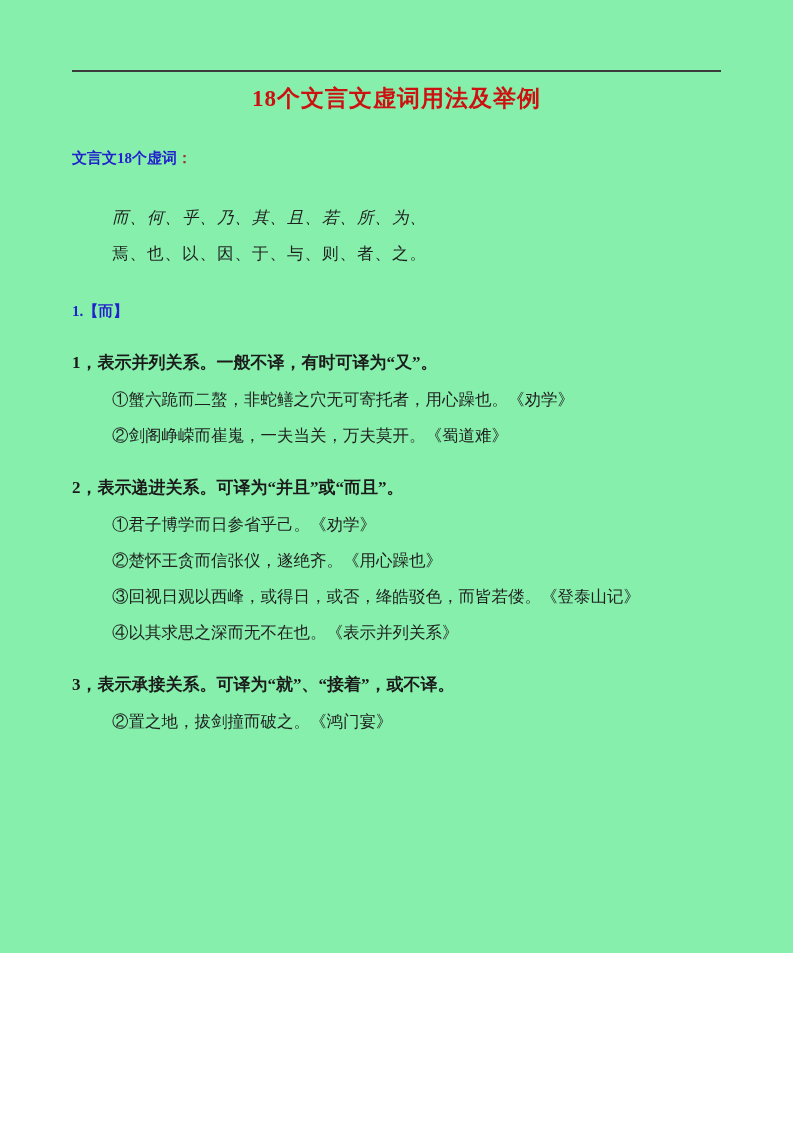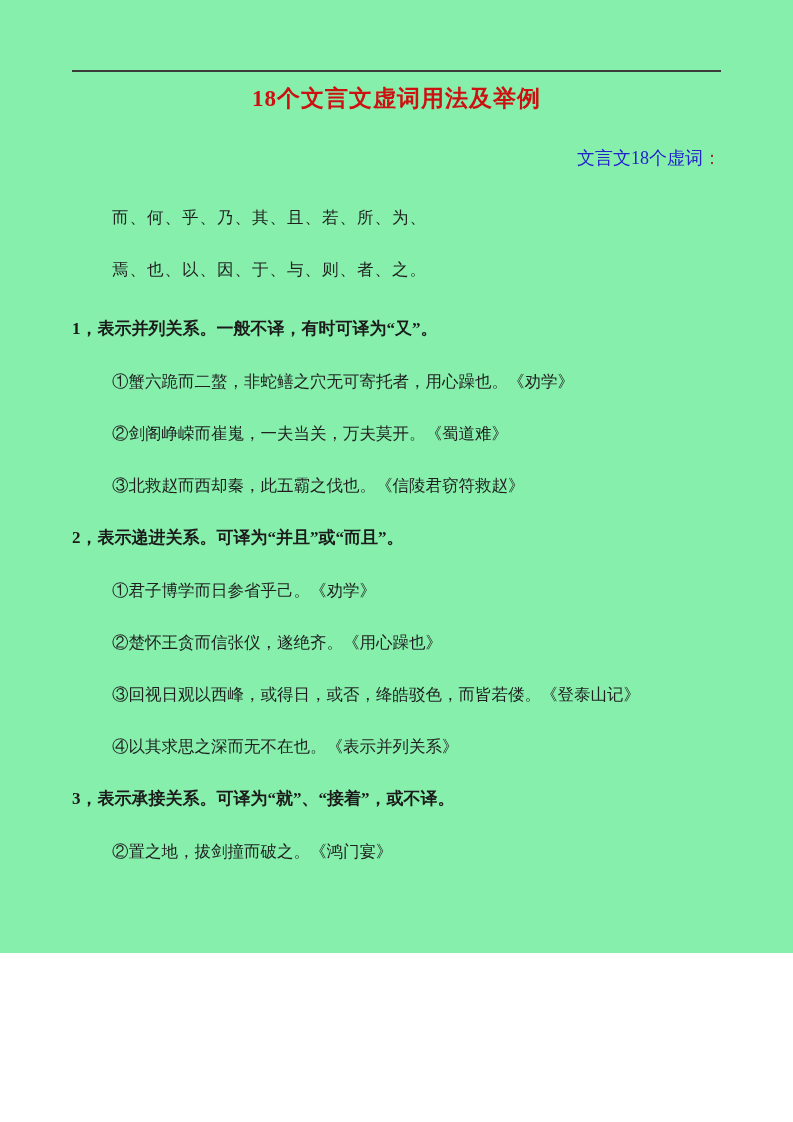--- a/index.html
+++ b/index.html
@@ -32,77 +32,76 @@
   .title {
     margin-top: 12px;
     text-align: center;
     font-size: 23px;
     line-height: 30px;
     font-weight: bold;
     color: #cc1111;
     letter-spacing: 1px;
   }
   .blue-heading {
-    font-size: 18px;
+    font-size: 15px;
     line-height: 25px;
-    font-weight: normal;
+    font-weight: bold;
     color: #2222cc;
-    text-align: right;
   }
   .intro-heading { margin-top: 32px; }
   .section-heading { margin-top: 35px; }
   .colon-red { color: #993333; }
   .red-heading {
     margin-top: 37px;
     font-size: 17px;
     line-height: 22px;
     font-weight: bold;
     color: #c2262e;
   }
   .usage-label {
     font-size: 17px;
     line-height: 22px;
     font-weight: bold;
     color: #1b1b1b;
     margin-top: 31px;
   }
-  .usage-first { margin-top: 38px; }
+  .usage-first { margin-top: 28px; }
   .body-line {
     font-size: 16.5px;
     line-height: 21px;
-    margin-top: 31px;
+    margin-top: 15px;
     color: #1f1f1f;
   }
   .indent { padding-left: 40px; }
   .words { letter-spacing: 1px; }
-  .words-first { margin-top: 36px; }
+  .words-first { margin-top: 36px; font-style: italic; }
 </style>
 </head>
 <body>
 
 <div class="page">
   <div class="content">
 
     <div class="rule"></div>
 
     <h1 class="title">18个文言文虚词用法及举例</h1>
 
     <h2 class="blue-heading intro-heading"><span>文言文18个虚词</span><span class="colon-red">：</span></h2>
 
     <p class="body-line indent words words-first">而、何、乎、乃、其、且、若、所、为、</p>
 
     <p class="body-line indent words">焉、也、以、因、于、与、则、者、之。</p>
 
+    <h2 class="blue-heading section-heading">1.【而】</h2>
 
 
     <p class="usage-label usage-first">1，表示并列关系。一般不译，有时可译为“又”。</p>
 
     <p class="body-line indent">①蟹六跪而二螯，非蛇鳝之穴无可寄托者，用心躁也。《劝学》</p>
     <p class="body-line indent">②剑阁峥嵘而崔嵬，一夫当关，万夫莫开。《蜀道难》</p>
-    <p class="body-line indent">③北救赵而西却秦，此五霸之伐也。《信陵君窃符救赵》</p>
 
     <p class="usage-label">2，表示递进关系。可译为“并且”或“而且”。</p>
 
     <p class="body-line indent">①君子博学而日参省乎己。《劝学》</p>
     <p class="body-line indent">②楚怀王贪而信张仪，遂绝齐。《用心躁也》</p>
     <p class="body-line indent">③回视日观以西峰，或得日，或否，绛皓驳色，而皆若偻。《登泰山记》</p>
     <p class="body-line indent">④以其求思之深而无不在也。《表示并列关系》</p>
 
     <p class="usage-label">3，表示承接关系。可译为“就”、“接着”，或不译。</p>
 

